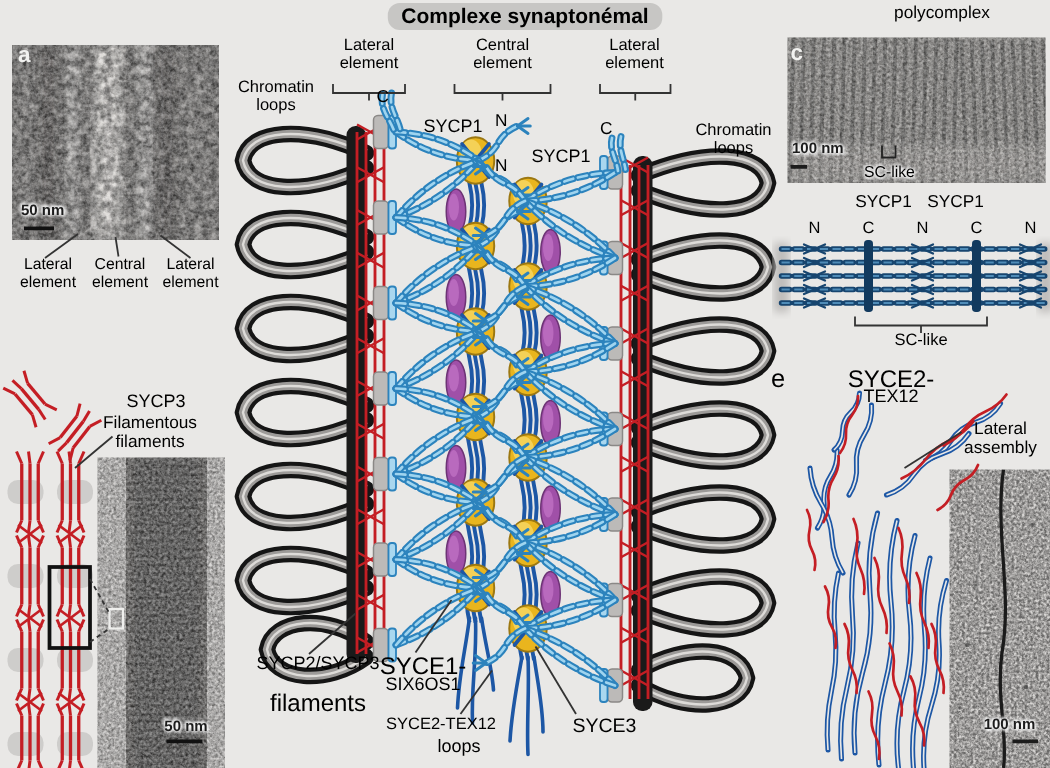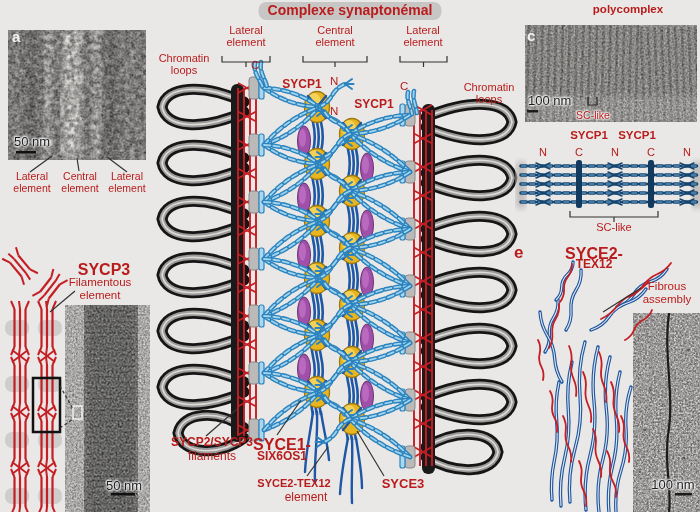--- a/index.html
+++ b/index.html
@@ -1,26 +1,26 @@
 <!DOCTYPE html>
 <html><head>
 <meta charset="utf-8">
 <style>
   html,body{margin:0;padding:0}
   body{width:700px;height:512px;background:#e9e8e6;position:relative;overflow:hidden;
        font-family:"Liberation Sans",sans-serif}
   #art{position:absolute;left:0;top:0}
-  .lbl{position:absolute;color:#b91c1c;font-size:11px;line-height:1.12;white-space:nowrap;z-index:5}
+  .lbl{position:absolute;color:#000000;font-size:11px;line-height:1.12;white-space:nowrap;z-index:5}
   .ctr{transform:translateX(-50%);text-align:center}
   .wrap{white-space:normal}
-  .b{font-weight:bold}
+  .b{font-weight:normal}
   .halo{text-shadow:0 0 2px #fff,0 0 3px #fff,1px 1px 2px #fff,-1px -1px 2px #fff}
   .title-pill{background:#c7c6c4;border-radius:8px;padding:1px 9px;font-size:14px;font-weight:bold}
   .em-letter{color:#f2f2f0;font-weight:bold;font-size:15px}
-  .scale{font-size:13px;font-weight:normal;color:#1c1c1c}
+  .scale{font-size:10px;font-weight:bold;color:#1c1c1c}
   .small{font-size:10.5px}
   .med{font-size:11.5px}
 </style>
 </head>
 <body>
 
 <svg id="art" width="700" height="512" viewBox="0 0 700 512">
     <defs>
       <filter id="gD" x="-5%" y="-5%" width="110%" height="110%">
         <feTurbulence type="fractalNoise" baseFrequency="0.55" numOctaves="3" seed="7"></feTurbulence>
@@ -876,41 +876,41 @@
 <div class="lbl ctr wrap" style="left:423px;top:24px;width:52px">Lateral element</div>
 <div class="lbl med" style="left:251px;top:59px">C</div>
 <div class="lbl ctr b" style="left:302px;top:78px;font-size:12px">SYCP1</div>
 <div class="lbl med" style="left:330px;top:75px">N</div>
 <div class="lbl med" style="left:330px;top:105px">N</div>
 <div class="lbl ctr b" style="left:374px;top:98px;font-size:12px">SYCP1</div>
 <div class="lbl med" style="left:400px;top:80px">C</div>
 <div class="lbl ctr wrap" style="left:489px;top:81px;width:68px">Chromatin loops</div>
 
 <div class="lbl ctr b" style="left:212px;top:436px;font-size:12px">SYCP2/SYCP3</div>
-<div class="lbl ctr" style="left:212px;top:450px;font-size:12px">filaments</div>
+<div class="lbl ctr" style="left:212px;top:461px;font-size:16px">filaments</div>
 <div class="lbl ctr b" style="left:282px;top:436px;font-size:16px">SYCE1-</div>
 <div class="lbl ctr b" style="left:282px;top:450px;font-size:12px">SIX6OS1</div>
 <div class="lbl ctr b" style="left:294px;top:477px;font-size:11px">SYCE2-TEX12</div>
-<div class="lbl ctr" style="left:306px;top:491px;font-size:12px">element</div>
+<div class="lbl ctr" style="left:306px;top:491px;font-size:12px">loops</div>
 <div class="lbl ctr b" style="left:403px;top:477px;font-size:13px">SYCE3</div>
 
 <div class="lbl ctr b med" style="left:628px;top:3px">polycomplex</div>
 <div class="lbl em-letter" style="left:527px;top:28px">c</div>
 <div class="lbl scale halo" style="left:528px;top:94px">100 nm</div>
 <div class="lbl ctr small halo" style="left:593px;top:110px">SC-like</div>
 <div class="lbl ctr b med" style="left:589px;top:129px">SYCP1</div>
 <div class="lbl ctr b med" style="left:637px;top:129px">SYCP1</div>
 <div class="lbl ctr" style="left:543px;top:146px">N</div>
 <div class="lbl ctr" style="left:579px;top:146px">C</div>
 <div class="lbl ctr" style="left:615px;top:146px">N</div>
 <div class="lbl ctr" style="left:651px;top:146px">C</div>
 <div class="lbl ctr" style="left:687px;top:146px">N</div>
 <div class="lbl ctr" style="left:614px;top:221px">SC-like</div>
 
 <div class="lbl b" style="left:514px;top:243px;font-size:17px">e</div>
 <div class="lbl ctr b" style="left:594px;top:245px;font-size:16px">SYCE2-</div>
 <div class="lbl ctr b" style="left:594px;top:258px;font-size:12px">TEX12</div>
-<div class="lbl ctr wrap med" style="left:667px;top:280px;width:66px">Fibrous assembly</div>
+<div class="lbl ctr wrap med" style="left:667px;top:280px;width:66px">Lateral assembly</div>
 <div class="lbl ctr scale halo" style="left:673px;top:478px">100 nm</div>
 
-<div class="lbl ctr b" style="left:104px;top:261px;font-size:16px">SYCP3</div>
-<div class="lbl ctr wrap med" style="left:100px;top:276px;width:90px">Filamentous element</div>
+<div class="lbl ctr b" style="left:104px;top:261px;font-size:12px">SYCP3</div>
+<div class="lbl ctr wrap med" style="left:100px;top:276px;width:90px">Filamentous filaments</div>
 <div class="lbl ctr scale halo" style="left:124px;top:479px">50 nm</div>
 
 </body></html>

